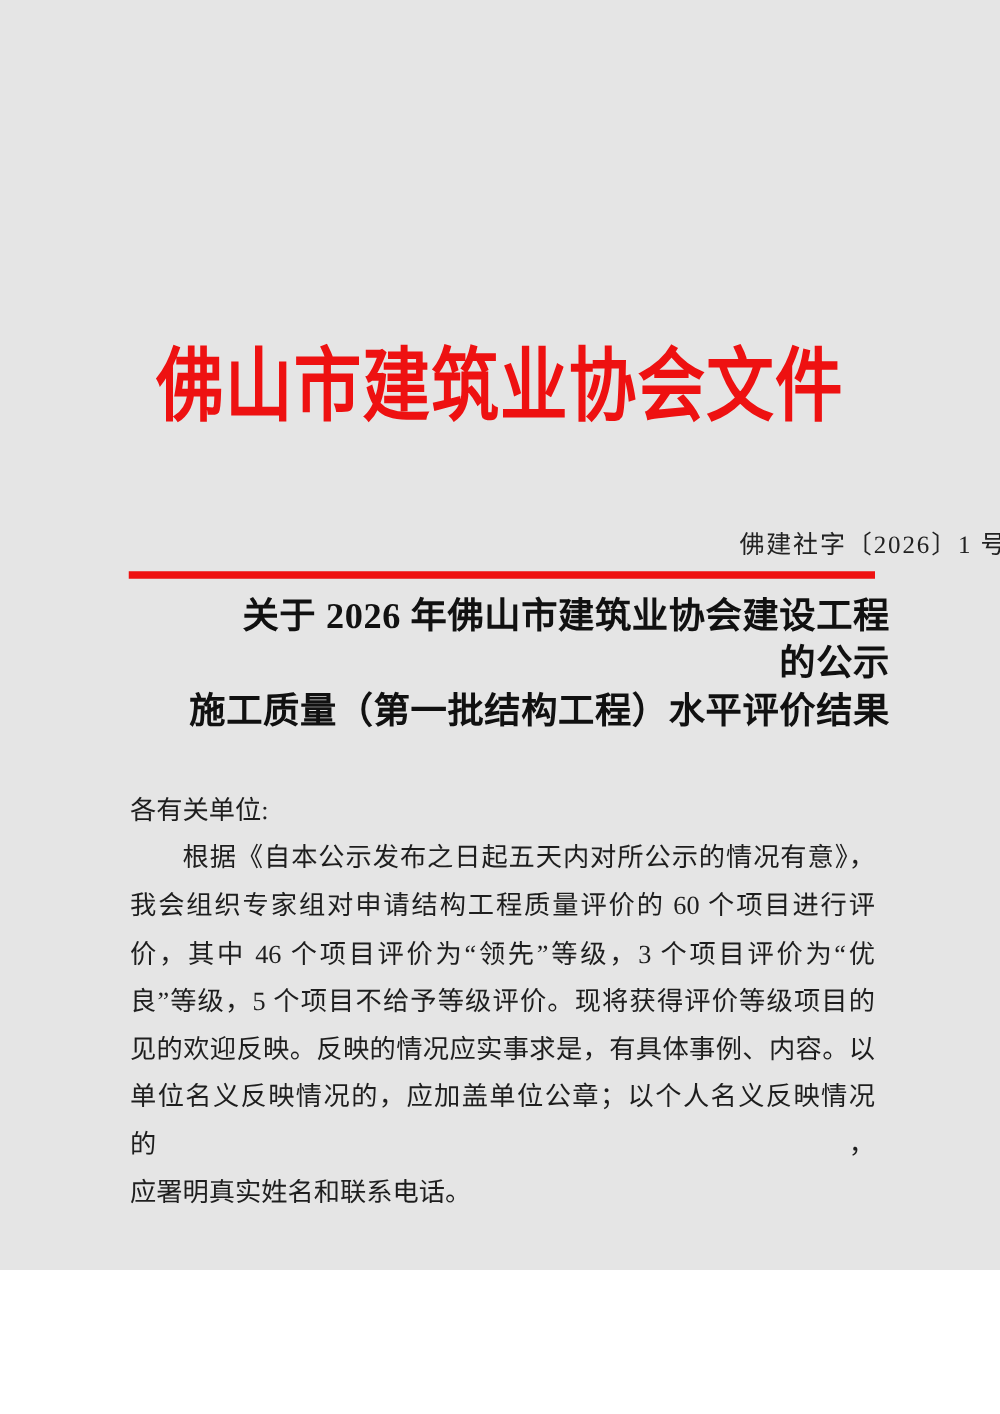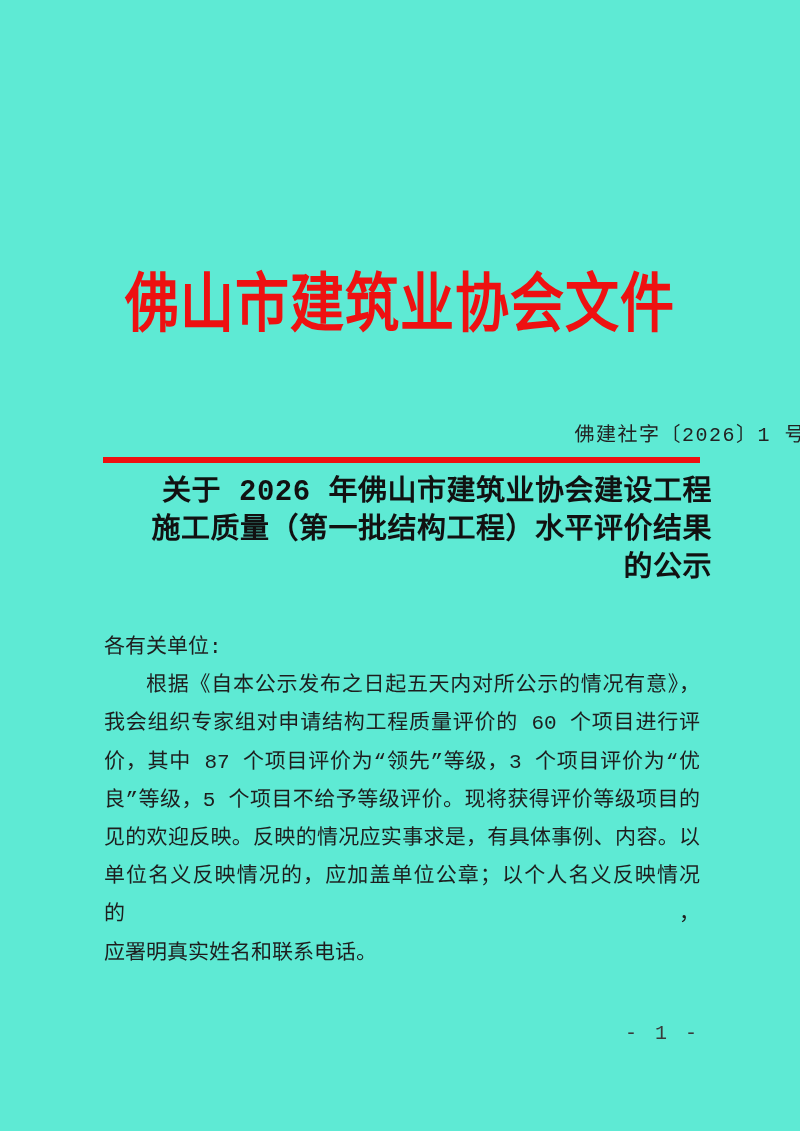--- a/index.html
+++ b/index.html
@@ -3,24 +3,24 @@
 <meta charset="utf-8">
 <style>
   html, body {
     margin: 0;
     padding: 0;
     background: #ffffff;
   }
   .sheet {
     position: relative;
     width: 800px;
-    height: 1131px;
-    background: #5eead4;
+    height: 1016px;
+    background: #e5e5e5;
     overflow: hidden;
-    font-family: Liberation Mono, monospace;
+    font-family: Liberation Serif, serif;
     color: #1c1c1c;
   }
   .letterhead {
     position: absolute;
     top: 277px;
     left: 0;
     width: 100%;
     margin: 0;
     text-align: center;
     font-size: 54px;
@@ -100,29 +100,29 @@
 <div class="sheet">
 
   <h1 class="letterhead">佛山市建筑业协会文件</h1>
 
   <div class="doc-number">佛建社字〔2026〕1 号</div>
 
   <div class="red-rule"></div>
 
   <div class="doc-title">
     <div>关于 2026 年佛山市建筑业协会建设工程</div>
+    <div>的公示</div>
     <div>施工质量（第一批结构工程）水平评价结果</div>
-    <div>的公示</div>
   </div>
 
   <div class="doc-body">
     <div class="bline no-stretch">各有关单位:</div>
     <div class="bline indent">根据《自本公示发布之日起五天内对所公示的情况有意》，</div>
     <div class="bline">我会组织专家组对申请结构工程质量评价的 60 个项目进行评</div>
-    <div class="bline">价，其中 87 个项目评价为“领先”等级，3 个项目评价为“优</div>
+    <div class="bline">价，其中 46 个项目评价为“领先”等级，3 个项目评价为“优</div>
     <div class="bline">良”等级，5 个项目不给予等级评价。现将获得评价等级项目的</div>
     <div class="bline">见的欢迎反映。反映的情况应实事求是，有具体事例、内容。以</div>
     <div class="bline">单位名义反映情况的，应加盖单位公章；以个人名义反映情况的，</div>
     <div class="bline no-stretch">应署明真实姓名和联系电话。</div>
   </div>
 
   <div class="page-number">- 1 -</div>
 
 </div>
 

